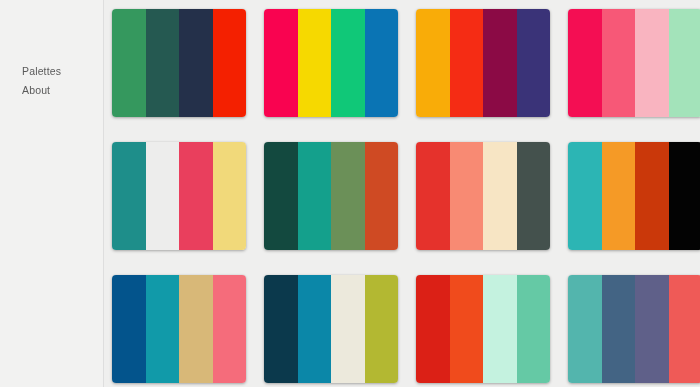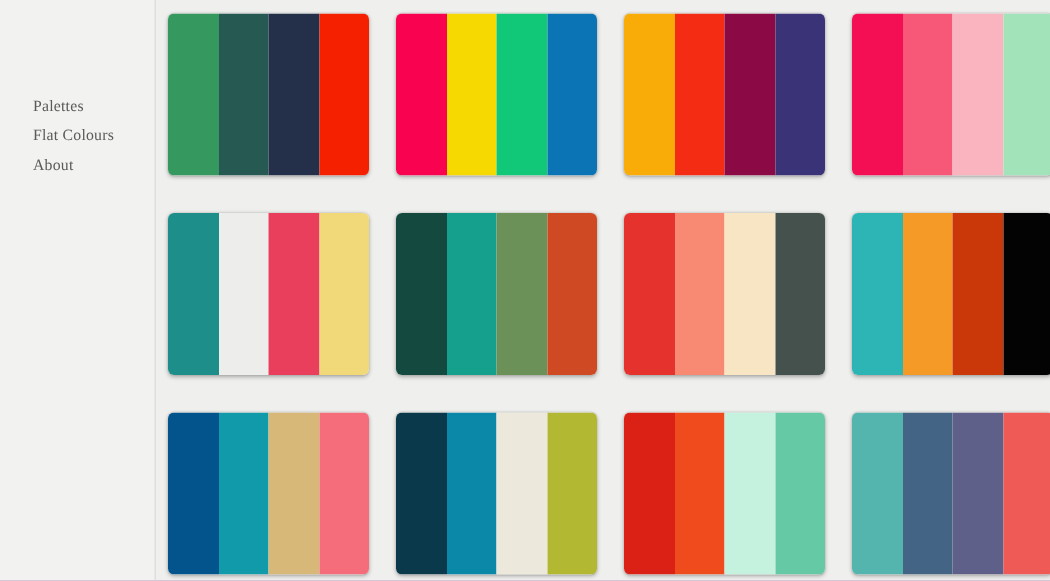--- a/index.html
+++ b/index.html
@@ -11,22 +11,21 @@
     height: 387px;
     overflow: hidden;
     background: #f0f0ef;
     font-family: "Liberation Sans", sans-serif;
   }
   #app {
     position: relative;
     width: 700px;
     height: 387px;
     display: flex;
-    background: #701a75;
-    font-family: Liberation Serif, serif;
+    background: #4d7c0f;
   }
   
   #sidebar {
     width: 104px;
     min-width: 104px;
     height: 387px;
     background: #f2f2f1;
     border-right: 1px solid #dedede;
     box-sizing: border-box;
     position: relative;
@@ -84,21 +83,20 @@
   }
 </style>
 </head>
 <body>
 
 <div id="app">
 
   <aside id="sidebar">
     <nav id="nav">
       <div class="nav-item">Palettes</div>
-      <div class="nav-item">Flat Colours</div>
       <div class="nav-item">About</div>
     </nav>
   </aside>
 
   <main id="gallery">
     <div id="grid">
         <div class="palette-row">
           <div class="palette-card">
             <div class="swatch" style="background-color: rgb(53, 152, 94);"></div>
             <div class="swatch" style="background-color: rgb(37, 89, 81);"></div>

